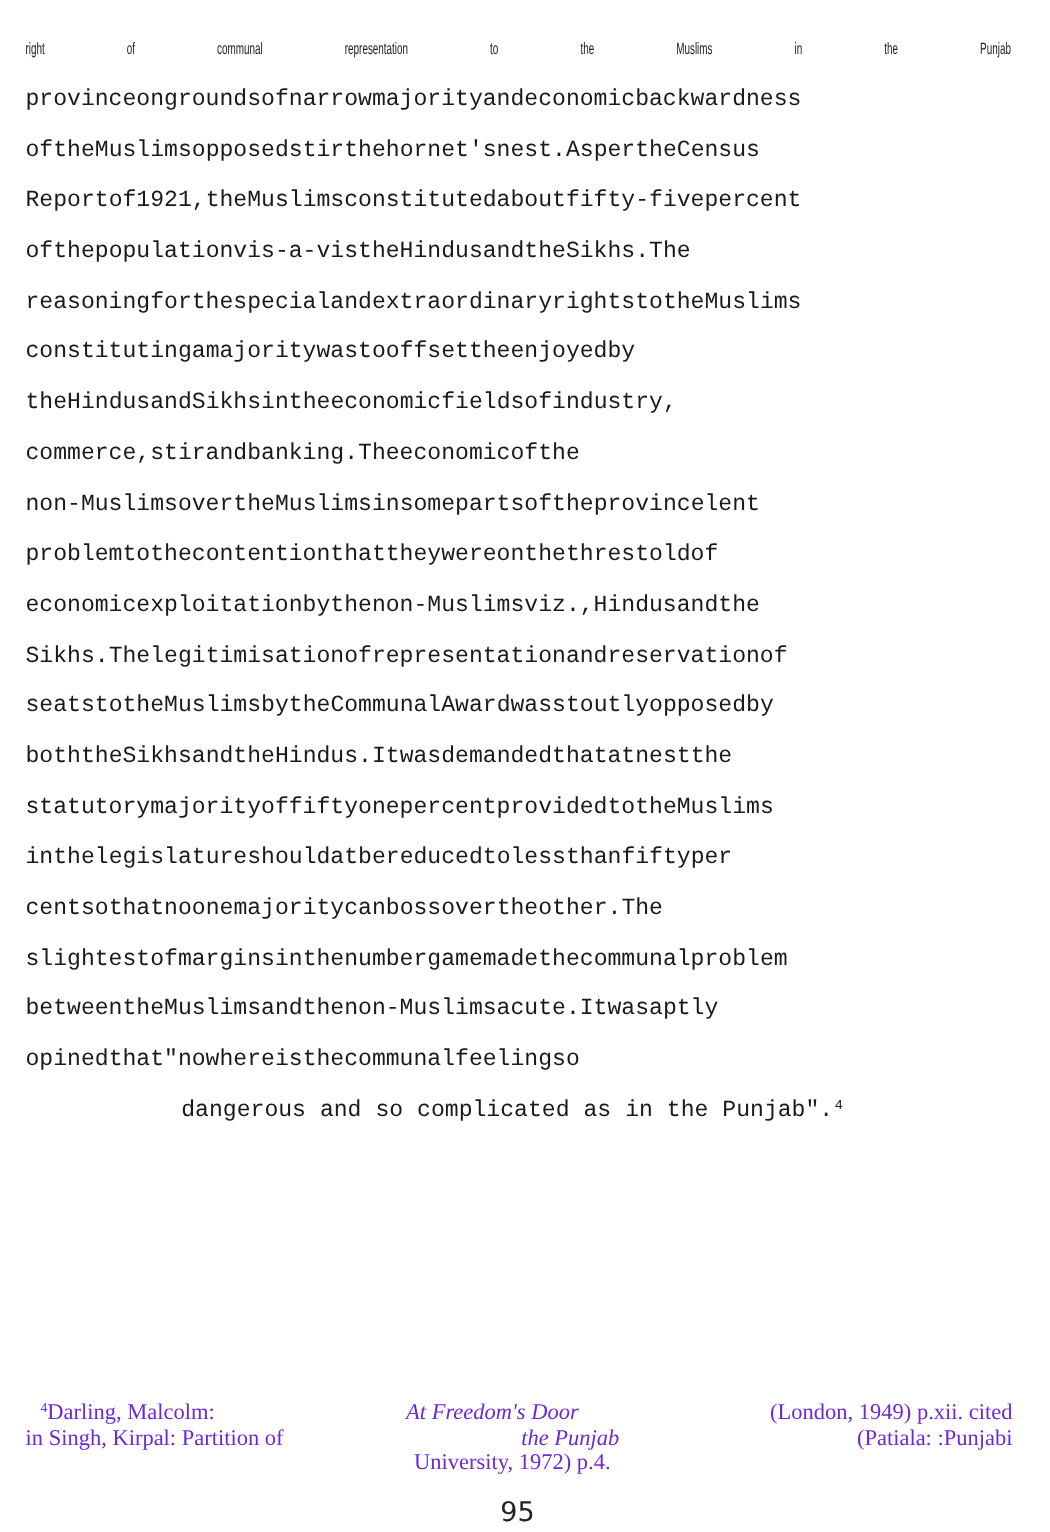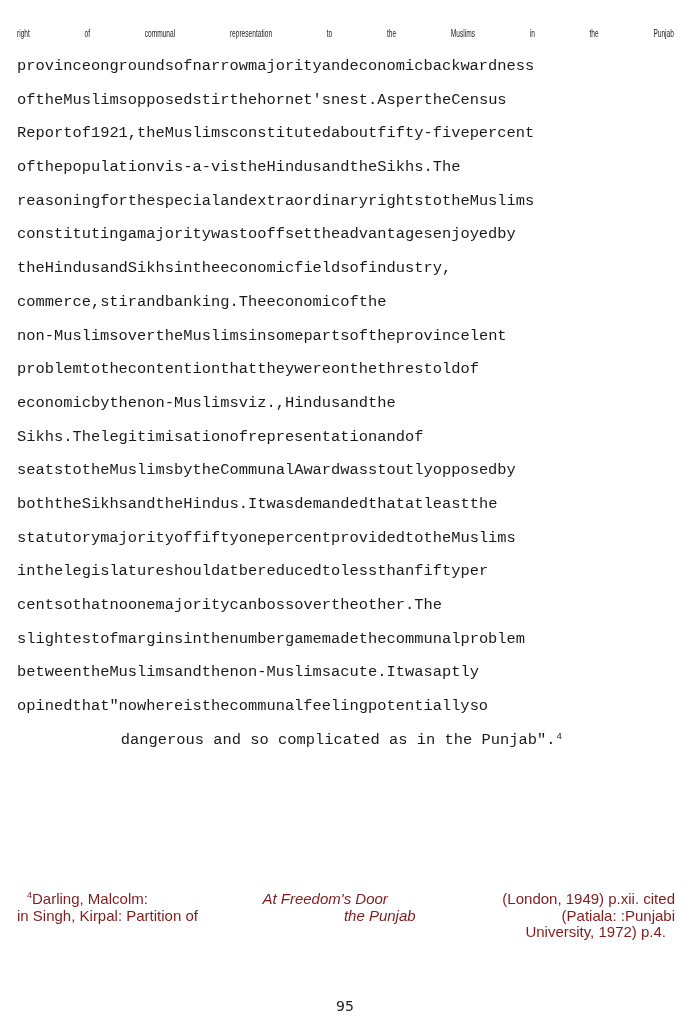--- a/index.html
+++ b/index.html
@@ -61,50 +61,50 @@
       font-size: 9px;
       vertical-align: top;
       line-height: 1;
       position: relative;
       top: 9px;
       margin-left: 1px;
     }
     .footnote {
       position: absolute;
       left: 17px;
-      top: 891px;
+      top: 934px;
       width: 658px;
-      font-family: Liberation Sans, sans-serif;
+      font-family: Liberation Serif, serif;
       font-size: 15px;
       line-height: 16.5px;
-      color: #7f1d1d;
+      color: #6d28d9;
     }
     .fline {
       display: flex;
       justify-content: space-between;
       white-space: nowrap;
       height: 16.5px;
     }
-    .fline.last { justify-content: flex-end; }
+    .fline.last { justify-content: center; }
     .fline.last span { margin-right: 9px; }
     .fline.first { padding-left: 10px; }
     .fnmark {
       font-size: 9px;
       vertical-align: top;
       line-height: 1;
     }
     em { font-style: italic; }
     .page-number {
       position: absolute;
       left: 0;
       width: 690px;
       top: 998px;
       text-align: center;
       font-family: "DejaVu Sans", sans-serif;
-      font-size: 14px;
+      font-size: 18px;
       color: #222;
     }
   </style>
 </head>
 <body>
 
 <div class="page">
   <div class="first-line" id="first-line">
       <span>right</span>
       <span>of</span>
@@ -181,21 +181,20 @@
         <span class="w">Muslims</span>
       </div>
       <div class="line">
         <span class="w">constituting</span>
         <span class="w">a</span>
         <span class="w">majority</span>
         <span class="w">was</span>
         <span class="w">to</span>
         <span class="w">offset</span>
         <span class="w">the</span>
-        <span class="w">advantages</span>
         <span class="w">enjoyed</span>
         <span class="w">by</span>
       </div>
       <div class="line">
         <span class="w">the</span>
         <span class="w">Hindus</span>
         <span class="w">and</span>
         <span class="w">Sikhs</span>
         <span class="w">in</span>
         <span class="w">the</span>
@@ -235,35 +234,37 @@
         <span class="w">that</span>
         <span class="w">they</span>
         <span class="w">were</span>
         <span class="w">on</span>
         <span class="w">the</span>
         <span class="w">threstold</span>
         <span class="w">of</span>
       </div>
       <div class="line">
         <span class="w">economic</span>
+        <span class="w">exploitation</span>
         <span class="w">by</span>
         <span class="w">the</span>
         <span class="w">non-Muslims</span>
         <span class="w">viz.,</span>
         <span class="w">Hindus</span>
         <span class="w">and</span>
         <span class="w">the</span>
       </div>
       <div class="line">
         <span class="w">Sikhs.</span>
         <span class="w">The</span>
         <span class="w">legitimisation</span>
         <span class="w">of</span>
         <span class="w">representation</span>
         <span class="w">and</span>
+        <span class="w">reservation</span>
         <span class="w">of</span>
       </div>
       <div class="line">
         <span class="w">seats</span>
         <span class="w">to</span>
         <span class="w">the</span>
         <span class="w">Muslims</span>
         <span class="w">by</span>
         <span class="w">the</span>
         <span class="w">Communal</span>
@@ -278,21 +279,21 @@
         <span class="w">the</span>
         <span class="w">Sikhs</span>
         <span class="w">and</span>
         <span class="w">the</span>
         <span class="w">Hindus.</span>
         <span class="w">It</span>
         <span class="w">was</span>
         <span class="w">demanded</span>
         <span class="w">that</span>
         <span class="w">at</span>
-        <span class="w">least</span>
+        <span class="w">nest</span>
         <span class="w">the</span>
       </div>
       <div class="line">
         <span class="w">statutory</span>
         <span class="w">majority</span>
         <span class="w">of</span>
         <span class="w">fifty</span>
         <span class="w">one</span>
         <span class="w">per</span>
         <span class="w">cent</span>
@@ -355,21 +356,20 @@
         <span class="w">aptly</span>
       </div>
       <div class="line">
         <span class="w">opined</span>
         <span class="w">that</span>
         <span class="w">"nowhere</span>
         <span class="w">is</span>
         <span class="w">the</span>
         <span class="w">communal</span>
         <span class="w">feeling</span>
-        <span class="w">potentially</span>
         <span class="w">so</span>
       </div>
       <div class="line last">
         <span class="w">dangerous</span>
         <span class="w">and</span>
         <span class="w">so</span>
         <span class="w">complicated</span>
         <span class="w">as</span>
         <span class="w">in</span>
         <span class="w">the</span>

